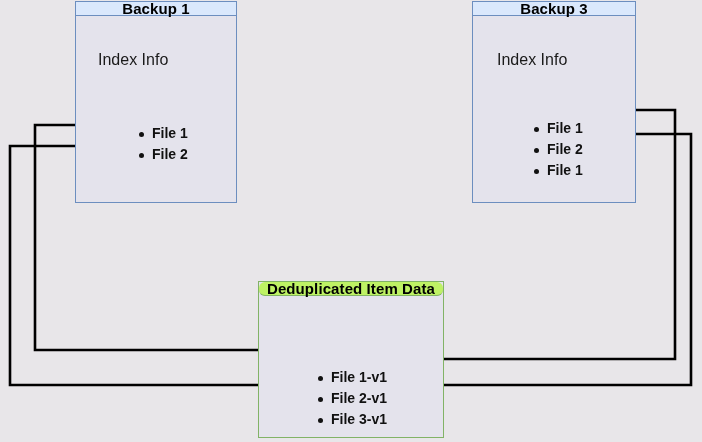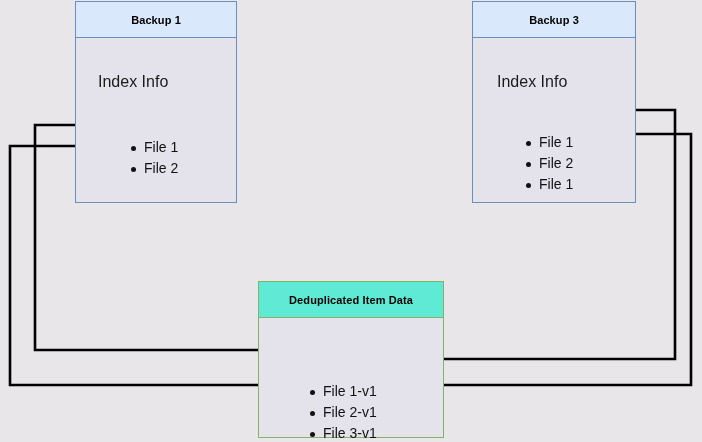--- a/index.html
+++ b/index.html
@@ -34,50 +34,52 @@
     box-sizing: border-box;
     border: 1px solid #6c8ebf;
     background: #e4e3ec;
   }
   .node.green {
     border: 1px solid #82b366;
     background: #e4e3ec;
   }
   .node-header {
     box-sizing: border-box;
-    height: 36px;
+    height: 14px;
     background: #dae8fc;
     border-bottom: 1px solid #6c8ebf;
-    font-size: 11px;
+    font-size: 15px;
     font-weight: bold;
     color: #000000;
     display: flex;
     align-items: center;
     justify-content: center;
     letter-spacing: 0.1px;
   }
   .node.green .node-header {
-    background: #5eead4;
+    background: #bef264;
     border-bottom: 1px solid #82b366;
+    border-radius: 6px;
   }
   .node-body {
     position: relative;
     height: calc(100% - 20px);
   }
   .index-label {
     position: absolute;
     font-size: 16px;
     color: #1a1a1a;
     white-space: nowrap;
   }
   .file-list {
     position: absolute;
-    margin: 4px;
+    margin: 12px;
     padding: 0;
     list-style: none;
+    font-weight: bold;
   }
   .file-list li {
     font-size: 14px;
     color: #111111;
     line-height: 21px;
     white-space: nowrap;
     position: relative;
     padding-left: 17px;
   }
   .file-list li::before {

